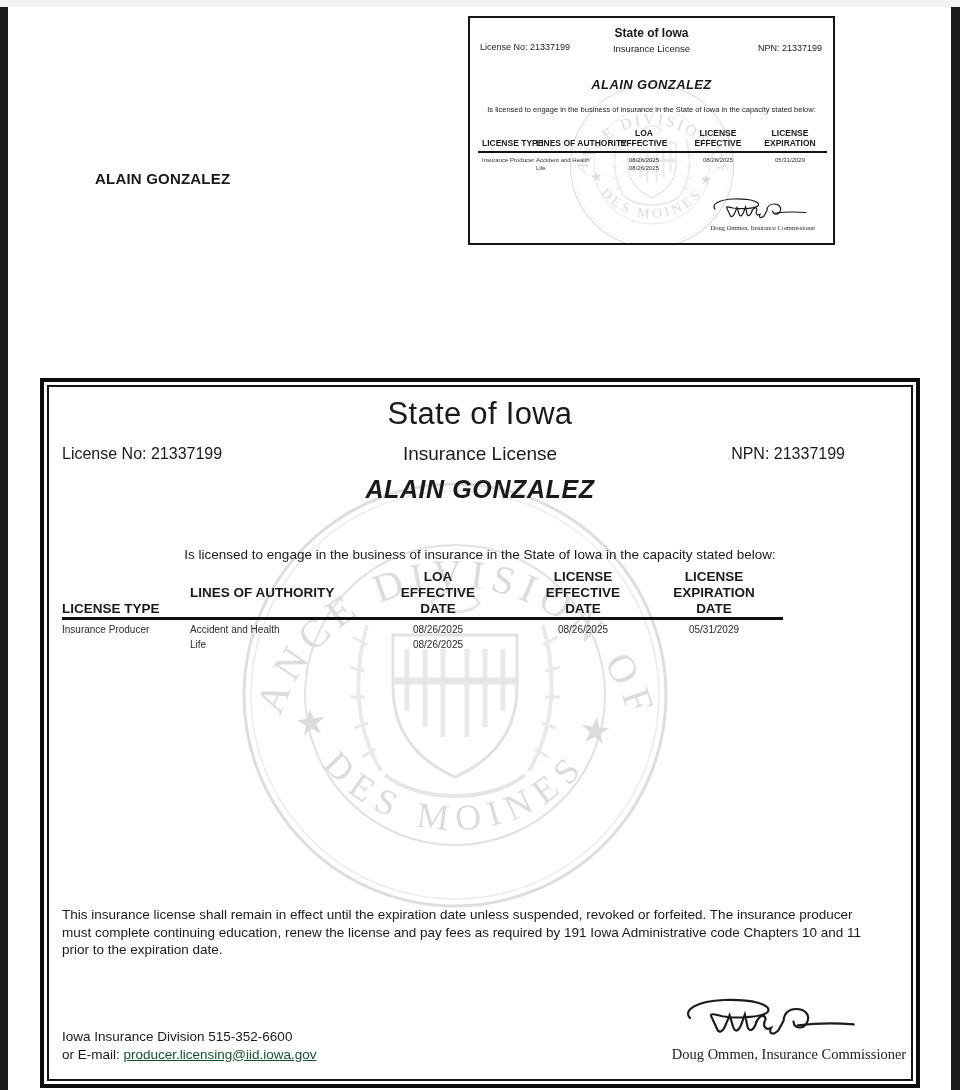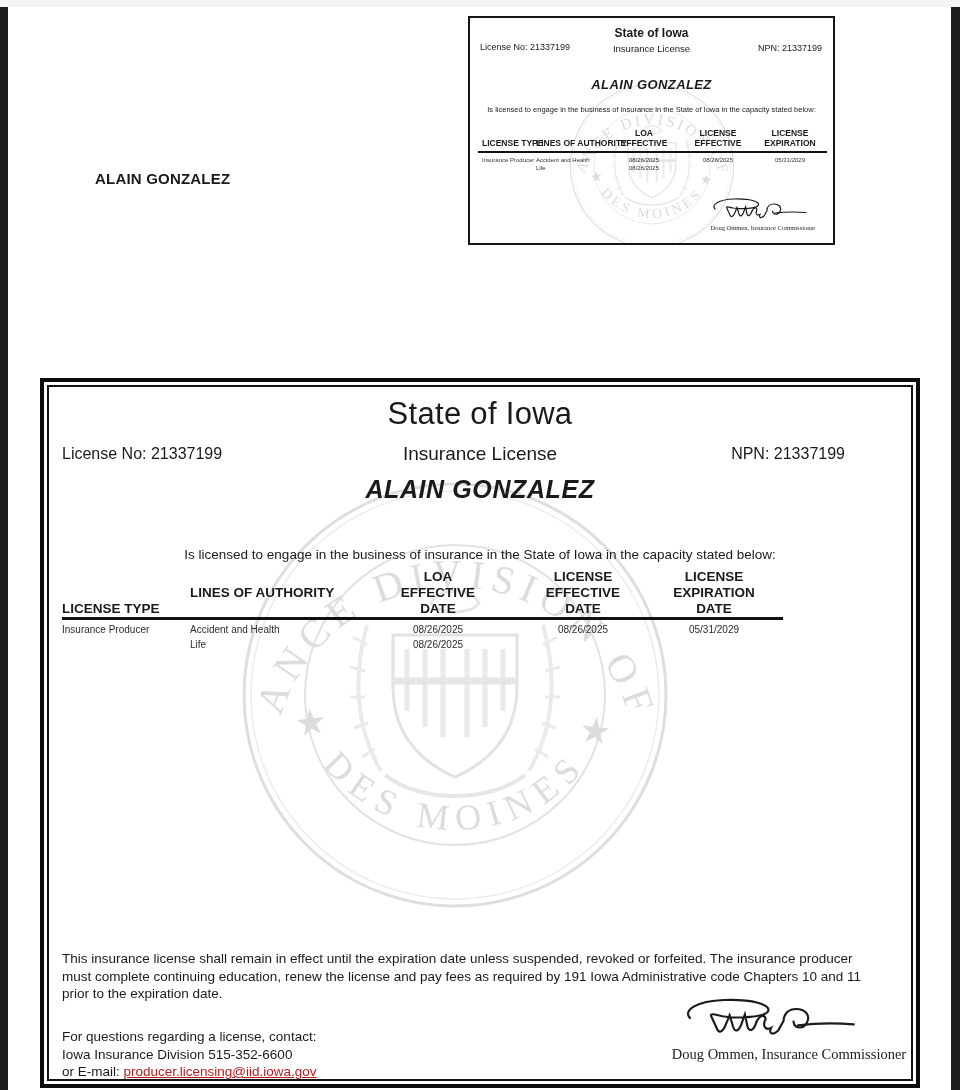--- a/index.html
+++ b/index.html
@@ -63,23 +63,23 @@
   .c-h4{left:469px;top:182px;width:130px;text-align:center;}
   .c-h5{left:600px;top:182px;width:130px;text-align:center;}
   .c-rule{left:13px;top:230px;width:721px;height:3px;background:#101010;}
   .c-v{font-size:10px;color:#2b2b2b;white-space:nowrap;line-height:12px;}
   .c-r1{top:237px;} .c-r2{top:252px;}
   .c-c1{left:13px;} .c-c2{left:141px;}
   .c-c3{left:324px;width:130px;text-align:center;}
   .c-c4{left:469px;width:130px;text-align:center;}
   .c-c5{left:600px;width:130px;text-align:center;}
   .c-seal{left:186px;top:88px;}
-  .c-para{left:13px;top:519px;width:822px;font-size:13.5px;line-height:17.5px;margin-top:44px;}
+  .c-para{left:13px;top:519px;width:822px;font-size:13.5px;line-height:17.5px;}
   .c-contact{left:13px;top:641px;font-size:13.5px;line-height:17.5px;}
-  .c-contact a{color:#b91c1c;text-decoration:underline;}
+  .c-contact a{color:#14532d;text-decoration:underline;}
   .c-sig{left:622px;top:604px;}
   .c-siglabel{left:600px;top:659px;width:280px;text-align:center;
     font-family:"Liberation Serif",serif;font-size:14.5px;color:#222;}
 </style>
 </head>
 <body>
 
 <svg width="0" height="0" style="position:absolute" aria-hidden="true">
   <defs>
     <path id="seal-arc-top" d="M 44 248 A 182 182 0 0 1 396 248" fill="none"></path>
@@ -200,21 +200,20 @@
     <div class="abs c-v c-r1 c-c2">Accident and Health</div>
     <div class="abs c-v c-r1 c-c3">08/26/2025</div>
     <div class="abs c-v c-r1 c-c4">08/26/2025</div>
     <div class="abs c-v c-r1 c-c5">05/31/2029</div>
     <div class="abs c-v c-r2 c-c2">Life</div>
     <div class="abs c-v c-r2 c-c3">08/26/2025</div>
 
     <div class="abs c-para">This insurance license shall remain in effect until the expiration date unless suspended, revoked or forfeited. The insurance producer must complete continuing education, renew the license and pay fees as required by 191 Iowa Administrative code Chapters 10 and 11 prior to the expiration date.</div>
 
     <div class="abs c-contact">
-      <div>For questions regarding a license, contact:</div>
       <div>Iowa Insurance Division 515-352-6600</div>
       <div><span>or E-mail: </span><a href="#">producer.licensing@iid.iowa.gov</a></div>
     </div>
 
     <svg class="abs c-sig" width="200" height="54">
       <use href="#sig-symbol" width="200" height="54"></use>
     </svg>
     <div class="abs c-siglabel">Doug Ommen, Insurance Commissioner</div>
   </div>
 </div>

